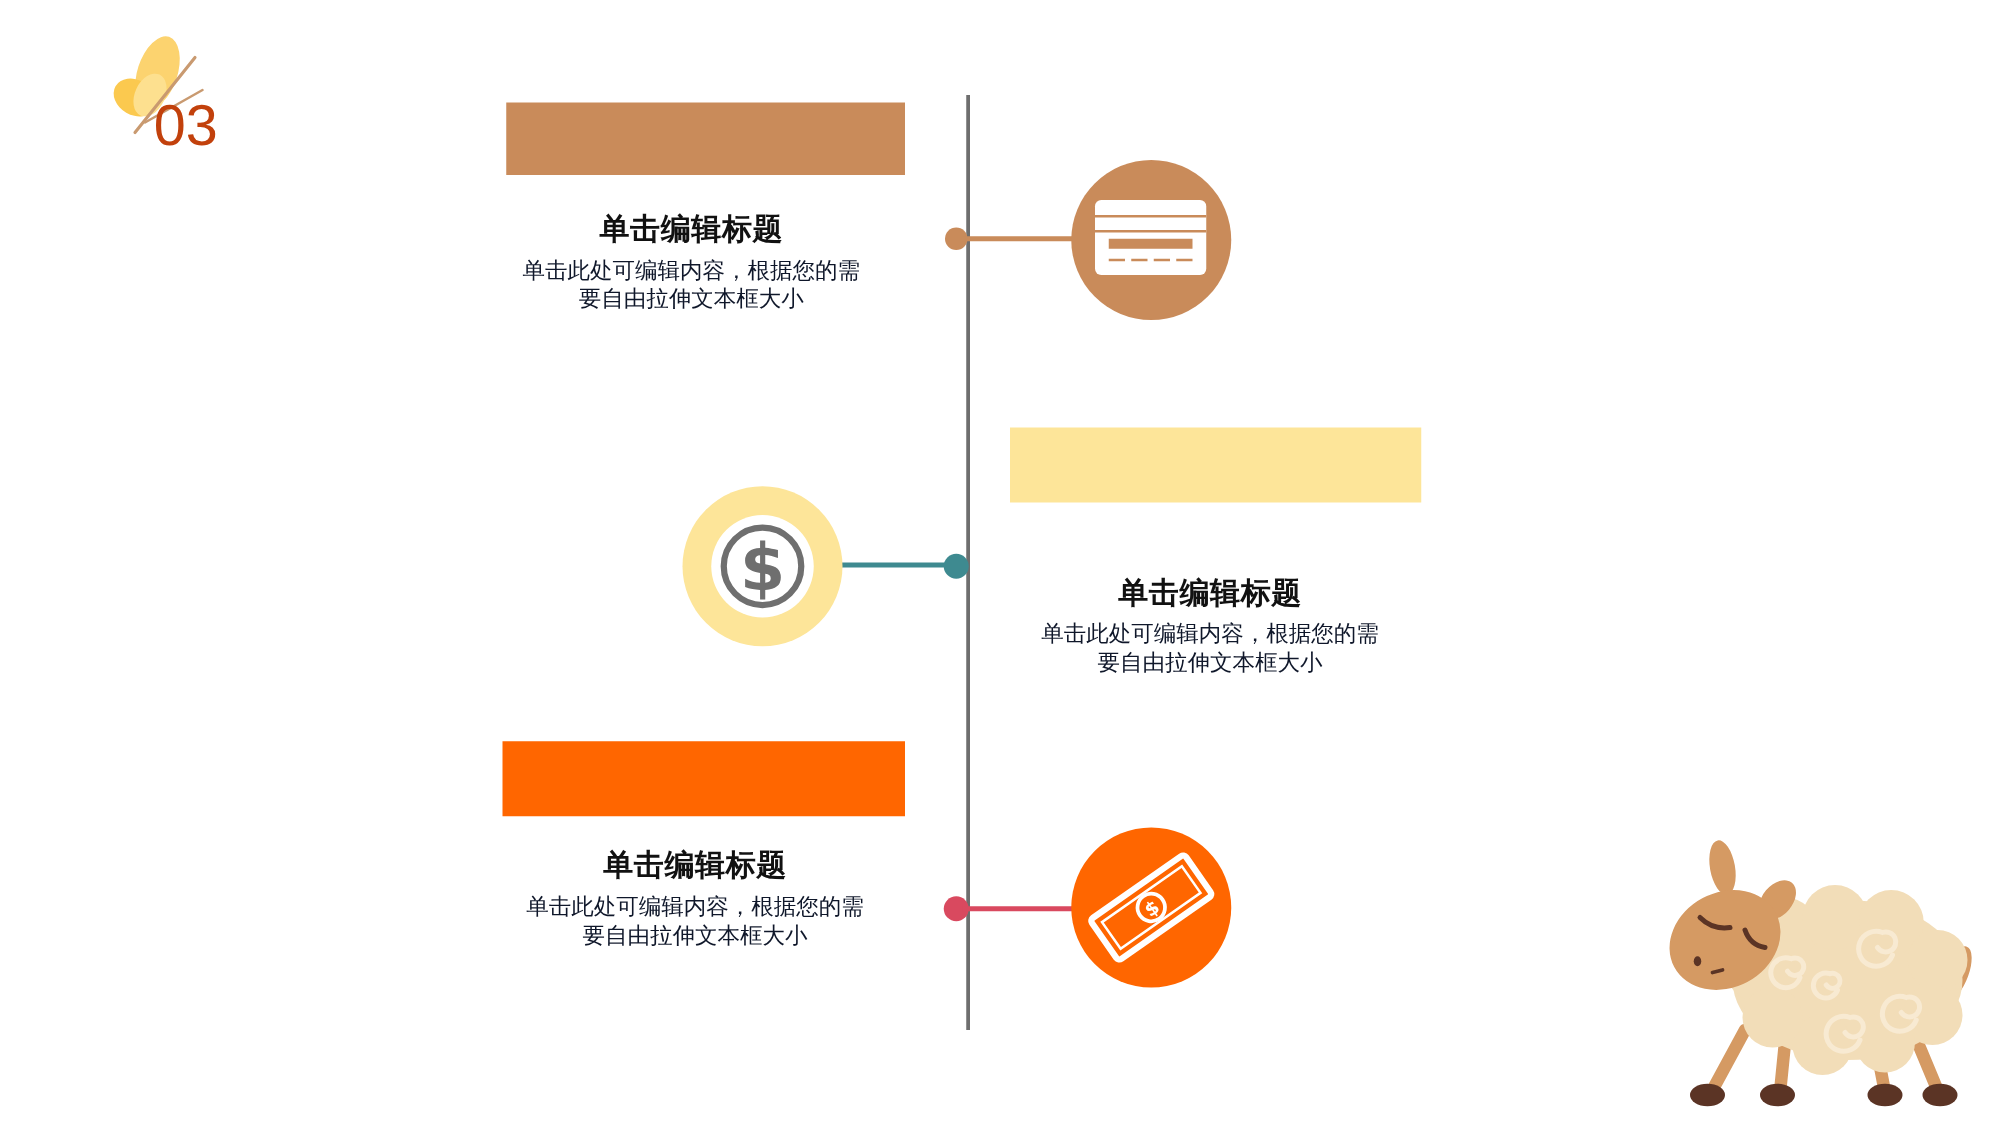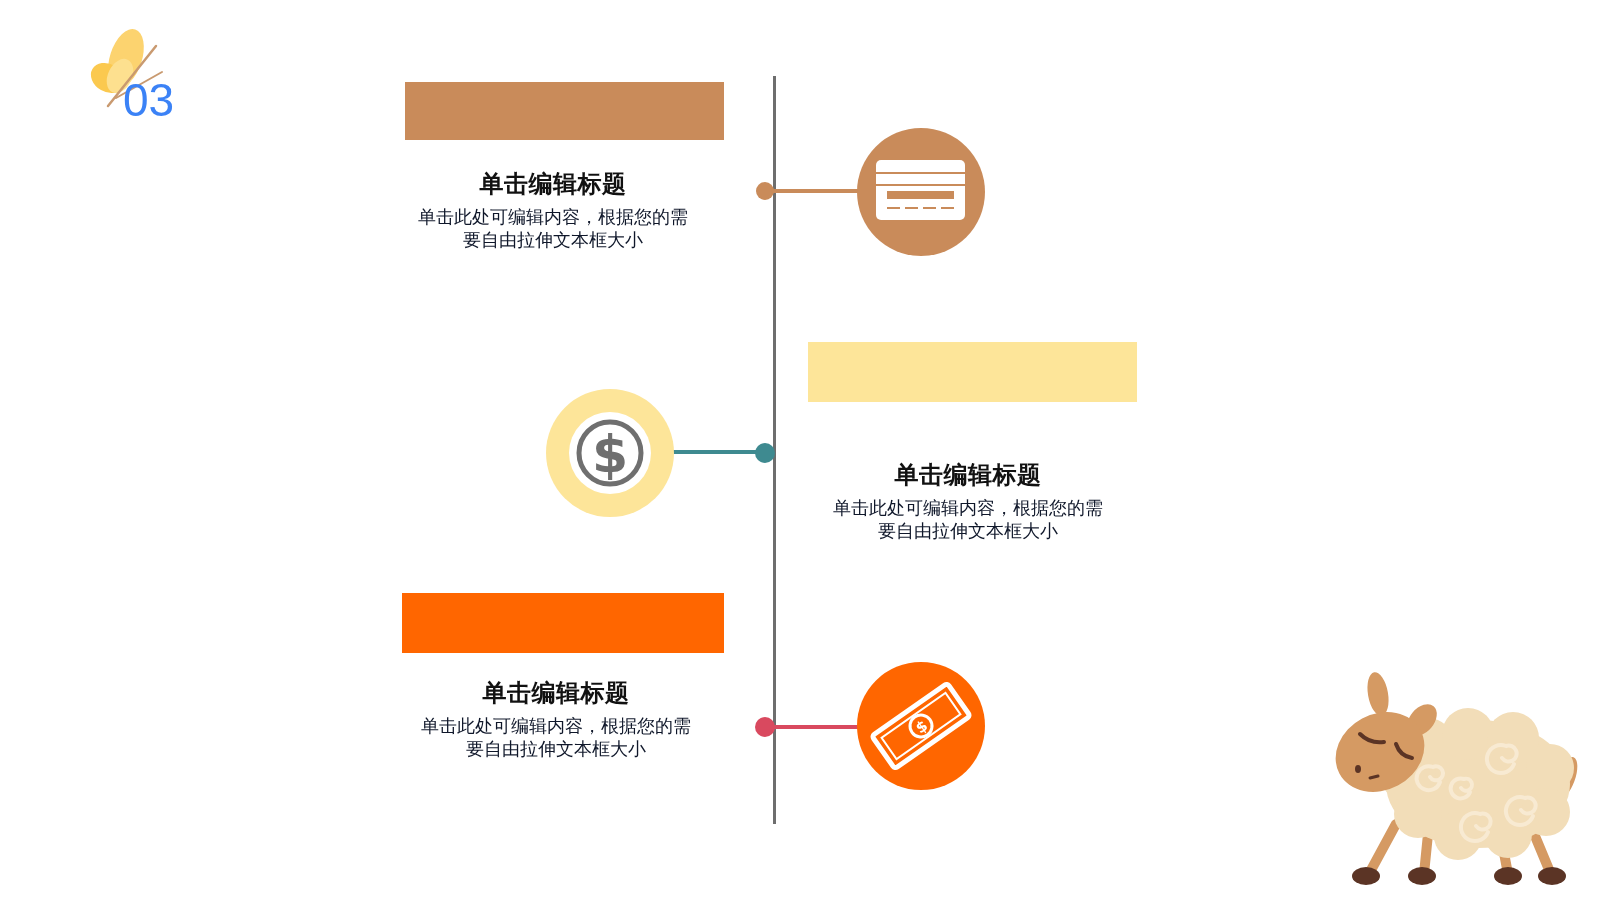--- a/index.html
+++ b/index.html
@@ -5,21 +5,21 @@
   html, body { margin: 0; padding: 0; }
   body {
     width: 1600px; height: 900px; position: relative; overflow: hidden;
     background: #ffffff;
     font-family: "DejaVu Sans", "Liberation Sans", sans-serif;
     color: #111;
   }
   .abs { position: absolute; }
   .slide-number {
     left: 123px; top: 70px; font-size: 46px; line-height: 60px;
-    font-family: "Liberation Sans", "DejaVu Sans", sans-serif; color: #3b82f6;
+    font-family: "Liberation Sans", "DejaVu Sans", sans-serif; color: #c2410c;
   }
   .butterfly { left: 82px; top: 24px; width: 90px; height: 90px; }
   .timeline-line { left: 773px; top: 76px; width: 3px; height: 748px; background: #6e6e6e; }
   .bar { height: 58px; }
   .item-title {
     font-weight: bold; font-size: 24px; text-align: center; width: 320px; line-height: 32px;
     letter-spacing: 0.5px;
     font-family: Liberation Serif, serif;
   }
   .item-desc {

